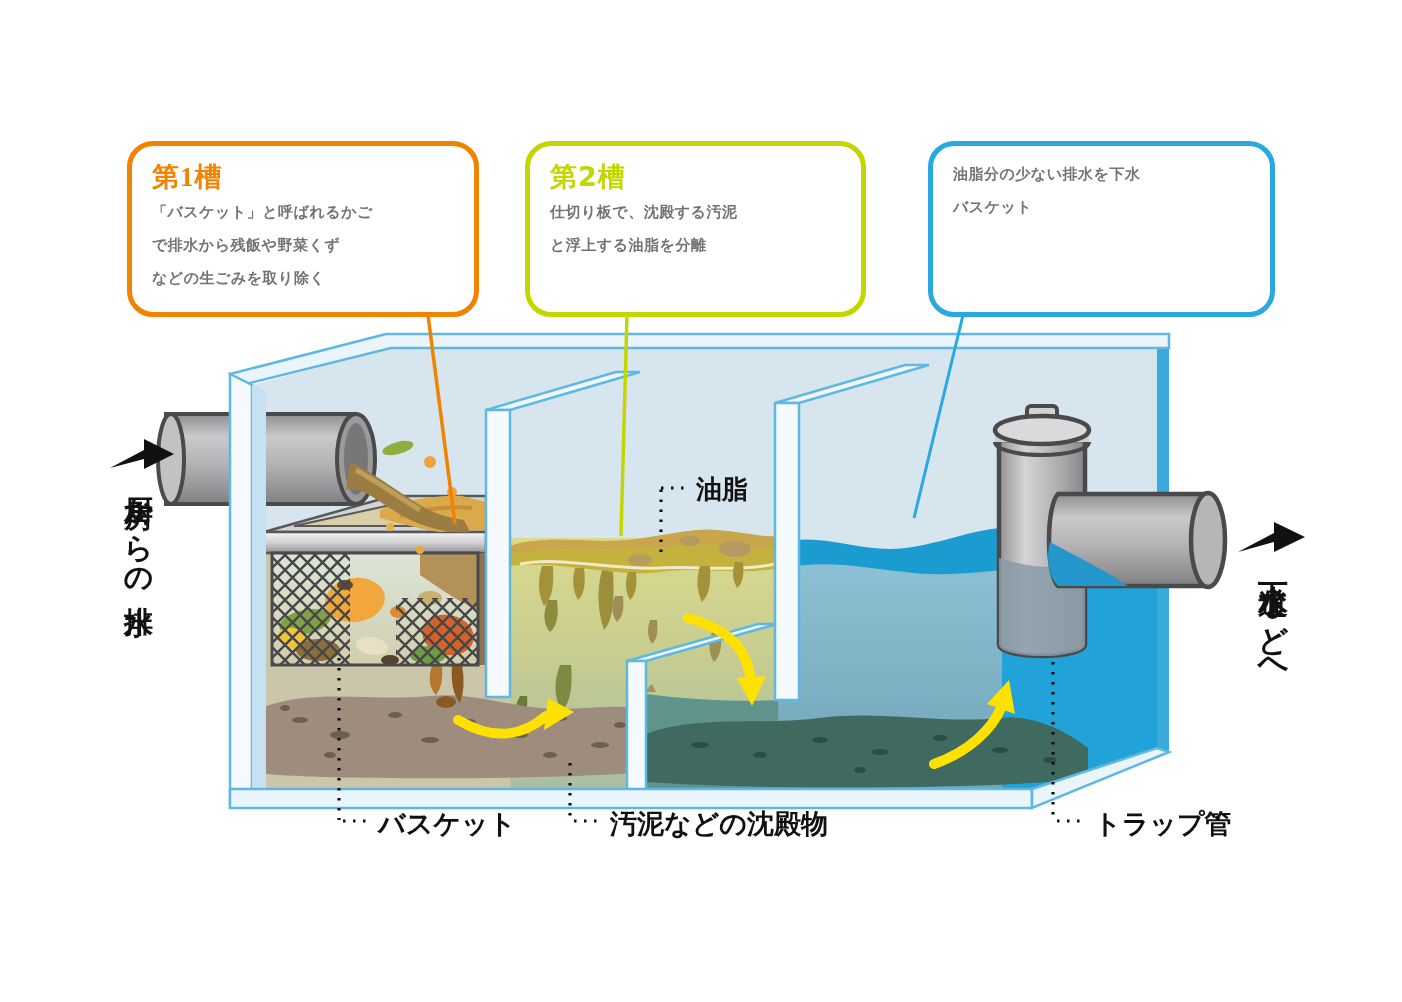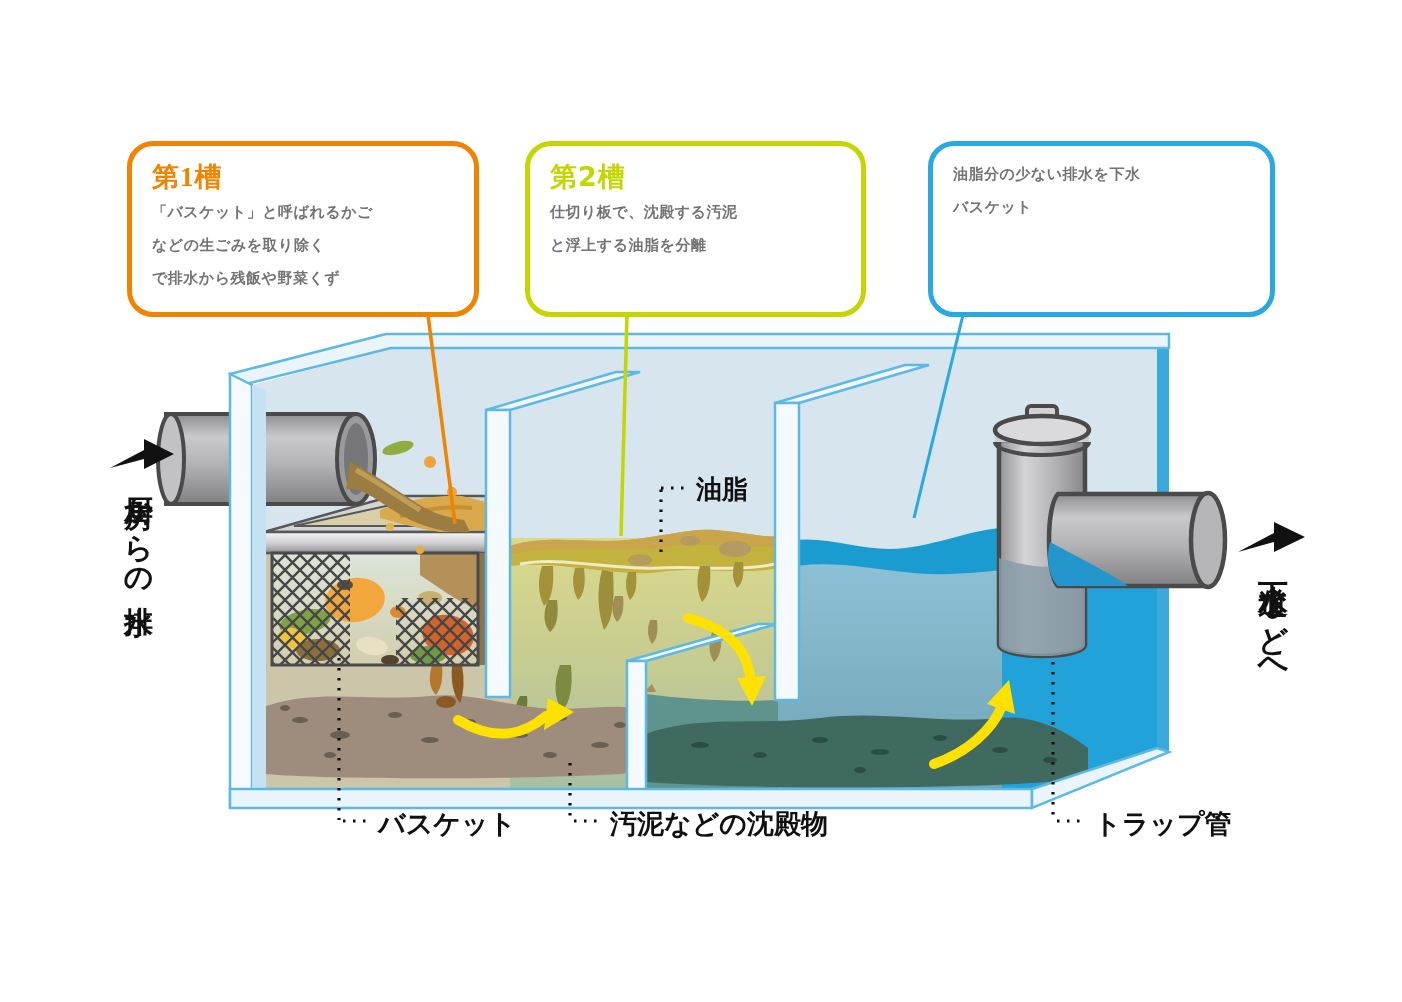--- a/index.html
+++ b/index.html
@@ -251,22 +251,22 @@
   <g fill="none">
     <path d="M428,315 L455,524" stroke-width="3.5" stroke="#F08300"></path>
     <path d="M627,315 L621,536" stroke-width="3.5" stroke="#C3D600"></path>
     <path d="M963,315 L914,518" stroke-width="3" stroke="#29A9E0"></path>
   </g>
 </svg>
 
 <div class="callout c1" style="border-color: rgb(240, 131, 0); font-family: Liberation Serif, serif;">
   <div class="callout-title" style="color: rgb(240, 131, 0);">第1槽</div>
   <div class="callout-line">「バスケット」と呼ばれるかご</div>
+  <div class="callout-line">で排水から残飯や野菜くず</div>
   <div class="callout-line">などの生ごみを取り除く</div>
-  <div class="callout-line">で排水から残飯や野菜くず</div>
 </div>
 <div class="callout c2" style="border-color: rgb(195, 214, 0);">
   <div class="callout-title" style="color: rgb(195, 214, 0);">第2槽</div>
   <div class="callout-line">仕切り板で、沈殿する汚泥</div>
   <div class="callout-line">と浮上する油脂を分離</div>
 </div>
 <div class="callout c3" style="border-color: rgb(41, 169, 224);">
   <div class="callout-line">油脂分の少ない排水を下水</div>
   <div class="callout-line">バスケット</div>
 </div>

